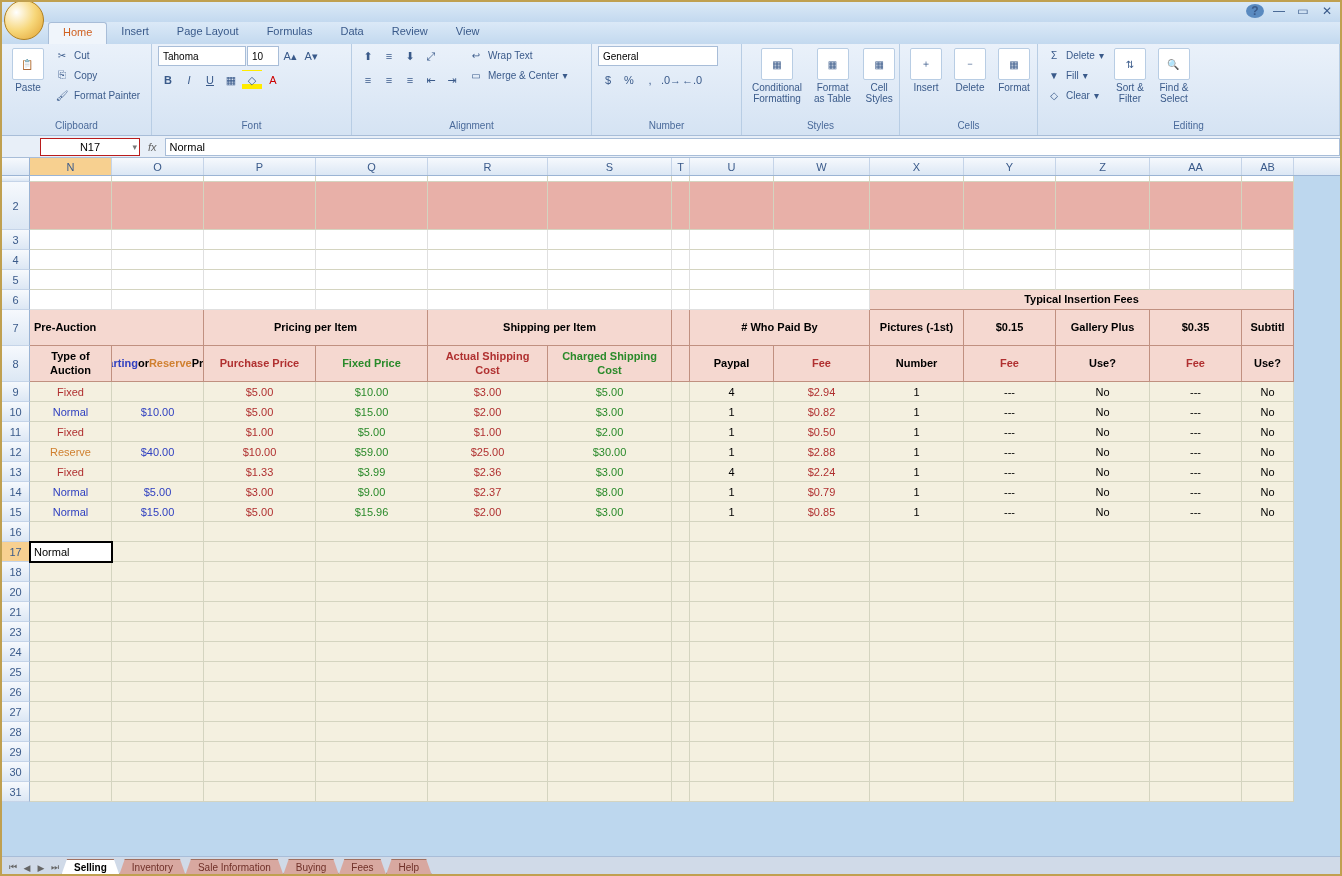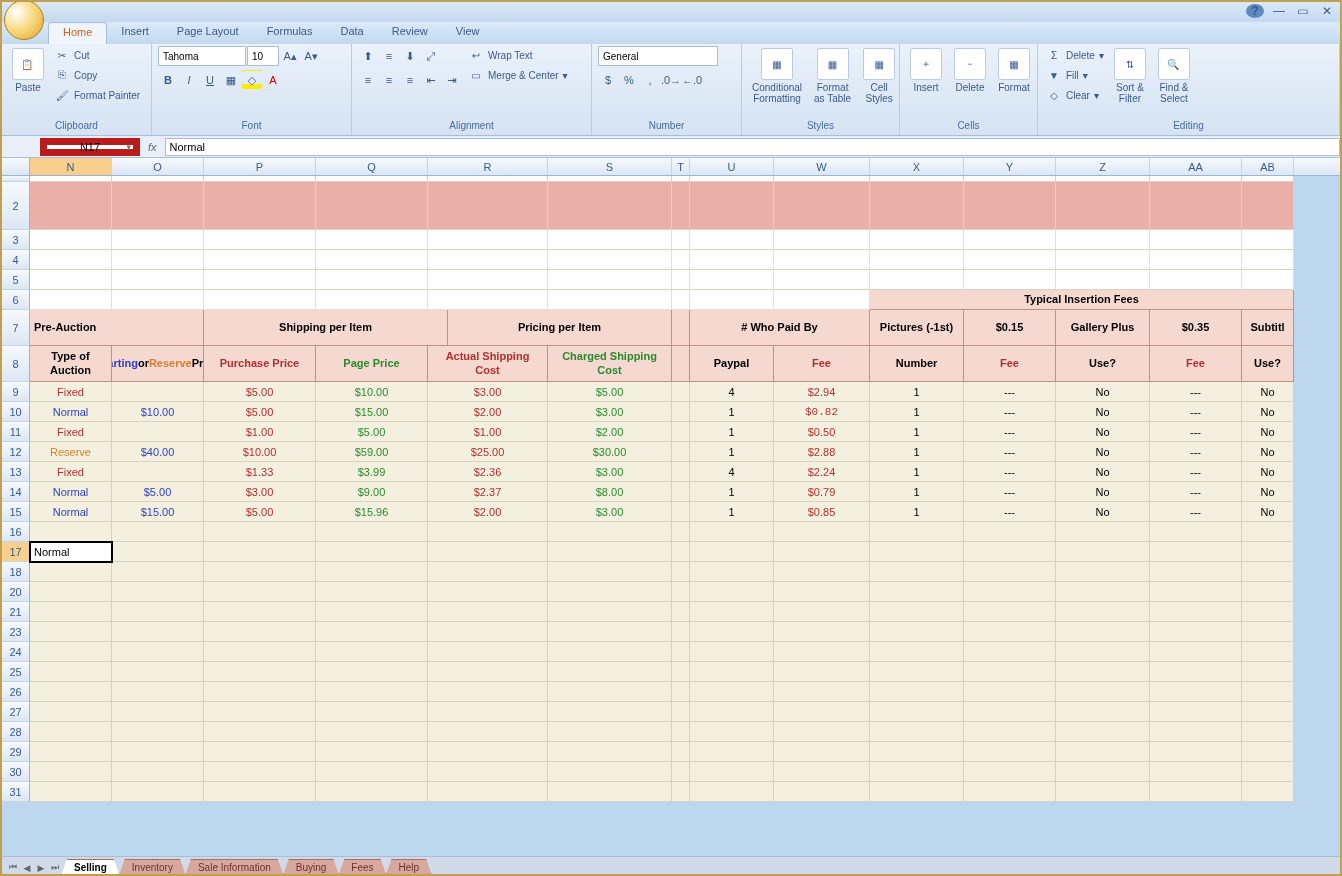--- a/index.html
+++ b/index.html
@@ -22,21 +22,21 @@
 .big-btn .ico { width: 32px; height: 32px; background: #fff; border: 1px solid #b8cde4; display: flex; align-items: center; justify-content: center; border-radius: 2px; }
 .small-row { display: flex; flex-direction: column; gap: 2px; font-size: 10px; color: #3a5a8a; }
 .small-row > div { display: flex; align-items: center; gap: 4px; padding: 1px 2px; }
 .small-ico { width: 16px; height: 16px; display: inline-flex; align-items: center; justify-content: center; }
 .font-sel { width: 88px; height: 20px; border: 1px solid #a8bdd8; background: white; font-size: 10px; padding: 0 4px; }
 .size-sel { width: 32px; height: 20px; border: 1px solid #a8bdd8; background: white; font-size: 10px; padding: 0 4px; text-align: left; }
 .btn-row { display: flex; gap: 1px; }
 .rbtn { width: 20px; height: 20px; border: 1px solid transparent; display: inline-flex; align-items: center; justify-content: center; font-size: 11px; color: #3a5a8a; }
 
 .formula-bar { height: 22px; background: #e8eff8; border-bottom: 1px solid #a8bdd8; display: flex; align-items: center; }
-.namebox { width: 100px; height: 18px; border: 7px solid #b91c1c; background: white; margin-left: 38px; text-align: center; font-size: 11px; display: flex; align-items: center; justify-content: center; position: relative; }
+.namebox { width: 100px; height: 18px; border: 1px solid #b91c1c; background: white; margin-left: 38px; text-align: center; font-size: 11px; display: flex; align-items: center; justify-content: center; position: relative; }
 .namebox::after { content: "▾"; position: absolute; right: 2px; font-size: 9px; color: #777; }
 .fx-label { margin: 0 8px; font-style: italic; color: #666; font-size: 11px; }
 .formula-input { flex: 1; height: 18px; border: 1px solid #a8bdd8; background: white; padding: 0 4px; font-size: 11px; display: flex; align-items: center; }
 
 .grid-wrap { position: relative; height: 698px; overflow: hidden; }
 .col-headers { display: flex; height: 18px; background: linear-gradient(#f6f9fd, #dce7f4); border-bottom: 1px solid #9bb4d4; }
 .row-header-corner { width: 28px; border-right: 1px solid #9bb4d4; background: linear-gradient(#f6f9fd, #dce7f4); }
 .col-h { border-right: 1px solid #c5d4e8; text-align: center; font-size: 11px; color: #3a5a8a; display: flex; align-items: center; justify-content: center; }
 .col-h.sel { background: #f7d090; }
 .rows { height: calc(100% - 18px); overflow: hidden; }
@@ -349,36 +349,36 @@
         <div class="cell cR" style="background: white; border-color: rgb(224, 224, 224);"></div>
         <div class="cell cS" style="background: white; border-color: rgb(224, 224, 224);"></div>
         <div class="cell cT" style="background: white; border-color: rgb(224, 224, 224);"></div>
         <div class="cell cU" style="background: white; border-color: rgb(224, 224, 224);"></div>
         <div class="cell cW" style="background: white; border-color: rgb(224, 224, 224);"></div>
         <div class="cell" style="width: 424px; background: rgb(245, 216, 208); font-weight: bold; justify-content: center; border-color: rgb(192, 144, 128);">Typical Insertion Fees</div>
       </div>
       <div class="row hdr1">
         <div class="row-h">7</div>
         <div class="cell" style="width: 174px; justify-content: flex-start;">Pre-Auction</div>
+        <div class="cell" style="width: 224px;">Pricing per Item</div>
         <div class="cell" style="width: 244px;">Shipping per Item</div>
-        <div class="cell" style="width: 224px;">Pricing per Item</div>
         <div class="cell" style="width: 18px;"></div>
         <div class="cell" style="width: 180px;"># Who Paid By</div>
         <div class="cell" style="width: 94px;">Pictures (-1st)</div>
         <div class="cell" style="width: 92px;">$0.15</div>
         <div class="cell" style="width: 94px;">Gallery Plus</div>
         <div class="cell" style="width: 92px;">$0.35</div>
         <div class="cell" style="width: 52px;">Subtitl</div>
       </div>
       <div class="row hdr2">
         <div class="row-h">8</div>
         <div class="cell cN" style="color: rgb(0, 0, 0);">Type of Auction</div>
         <div class="cell cO" style="color: rgb(0, 0, 0);"><span style="color:#3040c0">Starting</span> or <span style="color:#d08030">Reserve</span> Price</div>
         <div class="cell cP" style="color: rgb(176, 48, 48);">Purchase Price</div>
-        <div class="cell cQ" style="color: rgb(42, 138, 42);">Page Price</div>
+        <div class="cell cQ" style="color: rgb(42, 138, 42);">Fixed Price</div>
         <div class="cell cR" style="color: rgb(176, 48, 48);">Actual Shipping Cost</div>
         <div class="cell cS" style="color: rgb(42, 138, 42);">Charged Shipping Cost</div>
         <div class="cell cT" style="color: rgb(0, 0, 0);"></div>
         <div class="cell cU" style="color: rgb(0, 0, 0);">Paypal</div>
         <div class="cell cW" style="color: rgb(176, 48, 48);">Fee</div>
         <div class="cell cX" style="color: rgb(0, 0, 0);">Number</div>
         <div class="cell cY" style="color: rgb(176, 48, 48);">Fee</div>
         <div class="cell cZ" style="color: rgb(0, 0, 0);">Use?</div>
         <div class="cell cAA" style="color: rgb(176, 48, 48);">Fee</div>
         <div class="cell cAB" style="color: rgb(0, 0, 0);">Use?</div>
@@ -403,21 +403,21 @@
       <div class="row">
         <div class="row-h">10</div>
         <div class="cell cN data" style="color: rgb(48, 64, 192);">Normal</div>
         <div class="cell cO data" style="color: rgb(48, 64, 192);">$10.00</div>
         <div class="cell cP data" style="color: rgb(176, 48, 48);">$5.00</div>
         <div class="cell cQ data" style="color: rgb(42, 138, 42);">$15.00</div>
         <div class="cell cR data" style="color: rgb(176, 48, 48);">$2.00</div>
         <div class="cell cS data" style="color: rgb(42, 138, 42);">$3.00</div>
         <div class="cell cT data" style="color: rgb(0, 0, 0);"></div>
         <div class="cell cU data" style="color: rgb(0, 0, 0);">1</div>
-        <div class="cell cW data" style="color: rgb(176, 48, 48); font-family: Liberation Mono, monospace;">$0.82</div>
+        <div class="cell cW data" style="color: rgb(176, 48, 48);">$0.82</div>
         <div class="cell cX data" style="color: rgb(0, 0, 0);">1</div>
         <div class="cell cY data" style="color: rgb(0, 0, 0);">---</div>
         <div class="cell cZ data" style="color: rgb(0, 0, 0);">No</div>
         <div class="cell cAA data" style="color: rgb(0, 0, 0);">---</div>
         <div class="cell cAB data" style="color: rgb(0, 0, 0);">No</div>
       </div>
       <div class="row">
         <div class="row-h">11</div>
         <div class="cell cN data" style="color: rgb(176, 48, 48);">Fixed</div>
         <div class="cell cO data" style="color: rgb(48, 64, 192);"></div>

